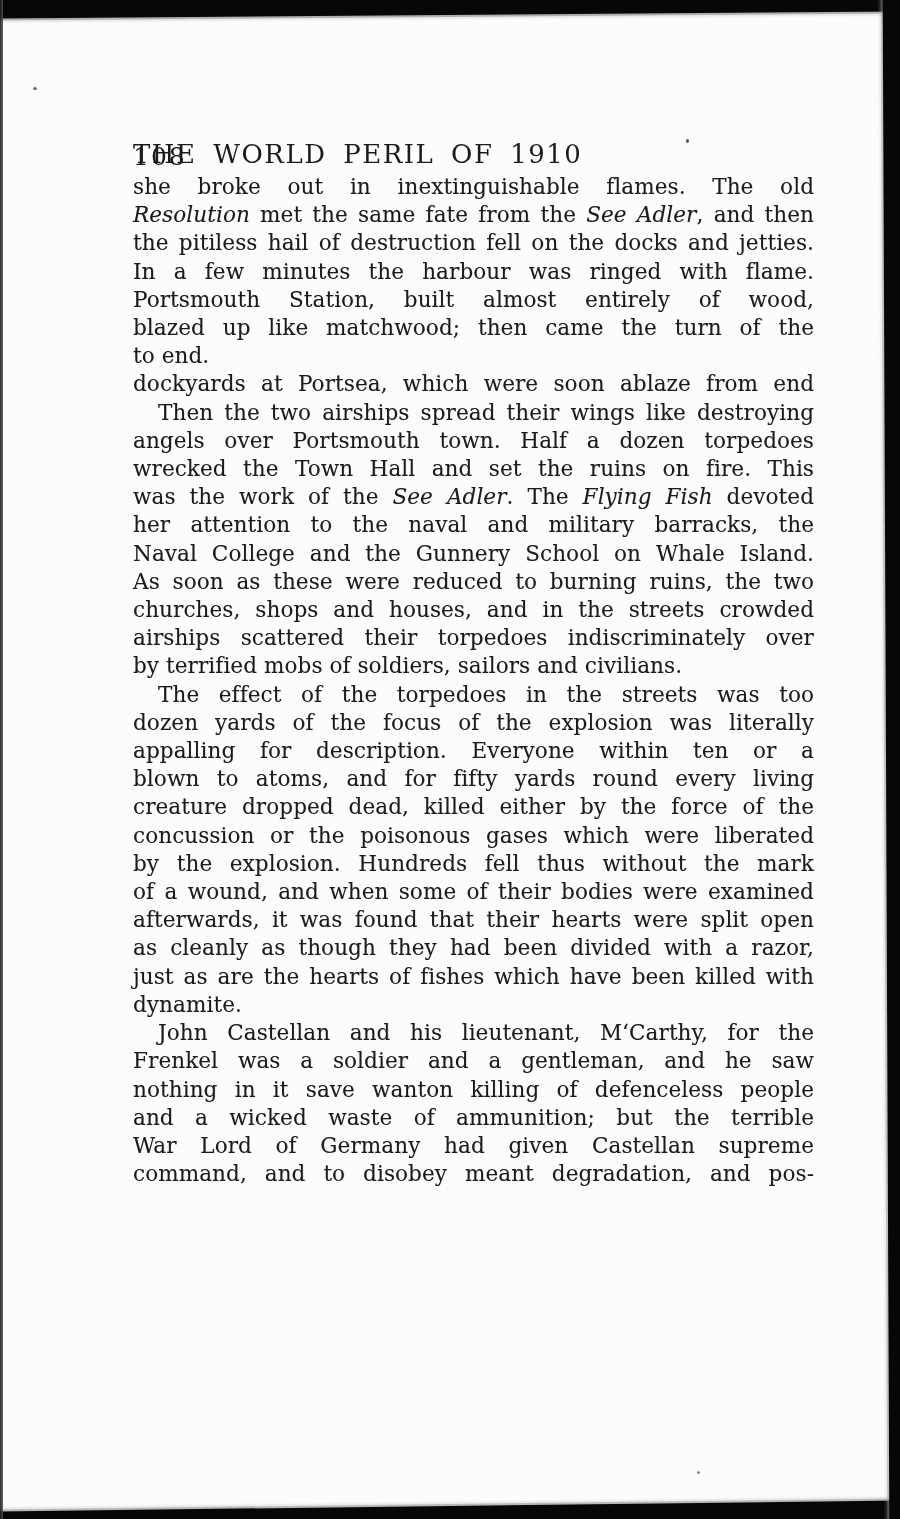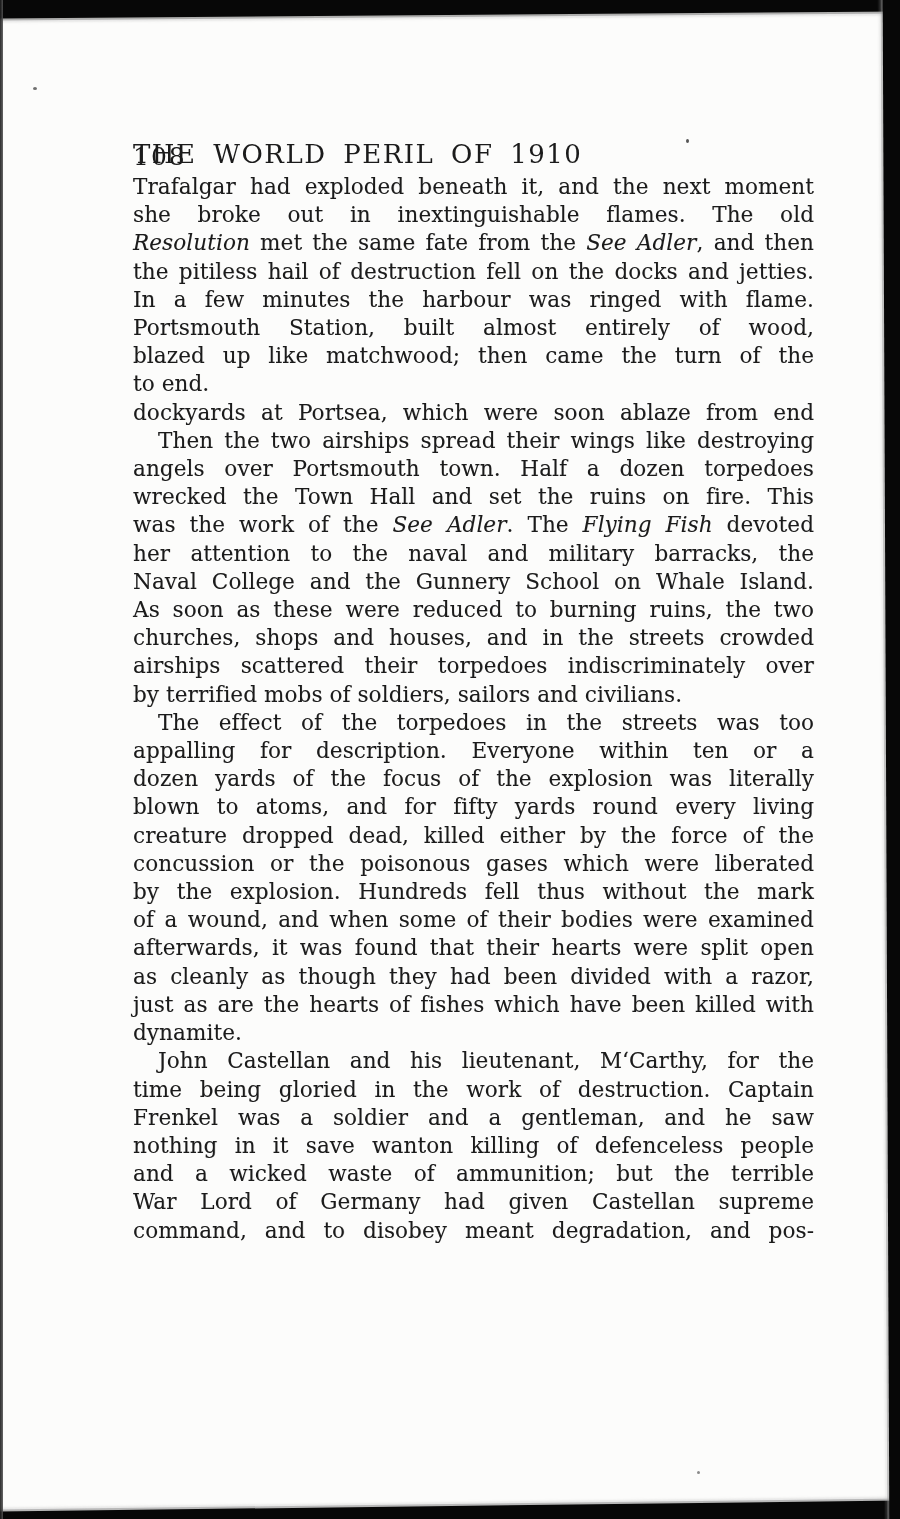--- a/index.html
+++ b/index.html
@@ -81,53 +81,51 @@
   <div class="speck speck-a"></div>
   <div class="speck speck-b"></div>
   <div class="speck speck-c"></div>
 
   <div class="content">
     <div class="header">
       <span class="pagenum">108</span>
       <span class="title">THE WORLD PERIL OF 1910</span>
     </div>
     <div class="body-text">
-        <div class="line"><span>Trafalgar had exploded beneath it, and the next moment</span></div>
         <div class="line"><span>she broke out in inextinguishable flames.  The old</span></div>
         <div class="line"><span class="it">Resolution</span><span> met the same fate from the </span><span class="it">See Adler</span><span>, and then</span></div>
         <div class="line"><span>the pitiless hail of destruction fell on the docks and jetties.</span></div>
         <div class="line"><span>In a few minutes the harbour was ringed with flame.</span></div>
         <div class="line"><span>Portsmouth Station, built almost entirely of wood,</span></div>
         <div class="line"><span>blazed up like matchwood;  then came the turn of the</span></div>
         <div class="line last"><span>to end.</span></div>
         <div class="line"><span>dockyards at Portsea, which were soon ablaze from end</span></div>
         <div class="line indent"><span>Then the two airships spread their wings like destroying</span></div>
         <div class="line"><span>angels over Portsmouth town.  Half a dozen torpedoes</span></div>
         <div class="line"><span>wrecked the Town Hall and set the ruins on fire.  This</span></div>
         <div class="line"><span>was the work of the </span><span class="it">See Adler</span><span>.  The </span><span class="it">Flying Fish</span><span> devoted</span></div>
         <div class="line"><span>her attention to the naval and military barracks, the</span></div>
         <div class="line"><span>Naval College and the Gunnery School on Whale Island.</span></div>
         <div class="line"><span>As soon as these were reduced to burning ruins, the two</span></div>
         <div class="line"><span>churches, shops and houses, and in the streets crowded</span></div>
         <div class="line"><span>airships scattered their torpedoes indiscriminately over</span></div>
         <div class="line last"><span>by terrified mobs of soldiers, sailors and civilians.</span></div>
         <div class="line indent"><span>The effect of the torpedoes in the streets was too</span></div>
+        <div class="line"><span>dozen yards of the focus of the explosion was literally</span></div>
         <div class="line"><span>appalling for description.  Everyone within ten or a</span></div>
-        <div class="line"><span>dozen yards of the focus of the explosion was literally</span></div>
         <div class="line"><span>blown to atoms, and for fifty yards round every living</span></div>
         <div class="line"><span>creature dropped dead, killed either by the force of the</span></div>
         <div class="line"><span>concussion or the poisonous gases which were liberated</span></div>
         <div class="line"><span>by the explosion.  Hundreds fell thus without the mark</span></div>
         <div class="line"><span>of a wound, and when some of their bodies were examined</span></div>
         <div class="line"><span>afterwards, it was found that their hearts were split open</span></div>
         <div class="line"><span>as cleanly as though they had been divided with a razor,</span></div>
         <div class="line"><span>just as are the hearts of fishes which have been killed with</span></div>
         <div class="line last"><span>dynamite.</span></div>
         <div class="line indent"><span>John Castellan and his lieutenant, M‘Carthy, for the</span></div>
-        <div class="line"><span>time being gloried in the work of destruction.  Captain</span></div>
         <div class="line"><span>Frenkel was a soldier and a gentleman, and he saw</span></div>
         <div class="line"><span>nothing in it save wanton killing of defenceless people</span></div>
         <div class="line"><span>and a wicked waste of ammunition;  but the terrible</span></div>
         <div class="line"><span>War Lord of Germany had given Castellan supreme</span></div>
         <div class="line"><span>command, and to disobey meant degradation, and pos-</span></div>
       </div>
   </div>
 </div>
 
 </body></html>

